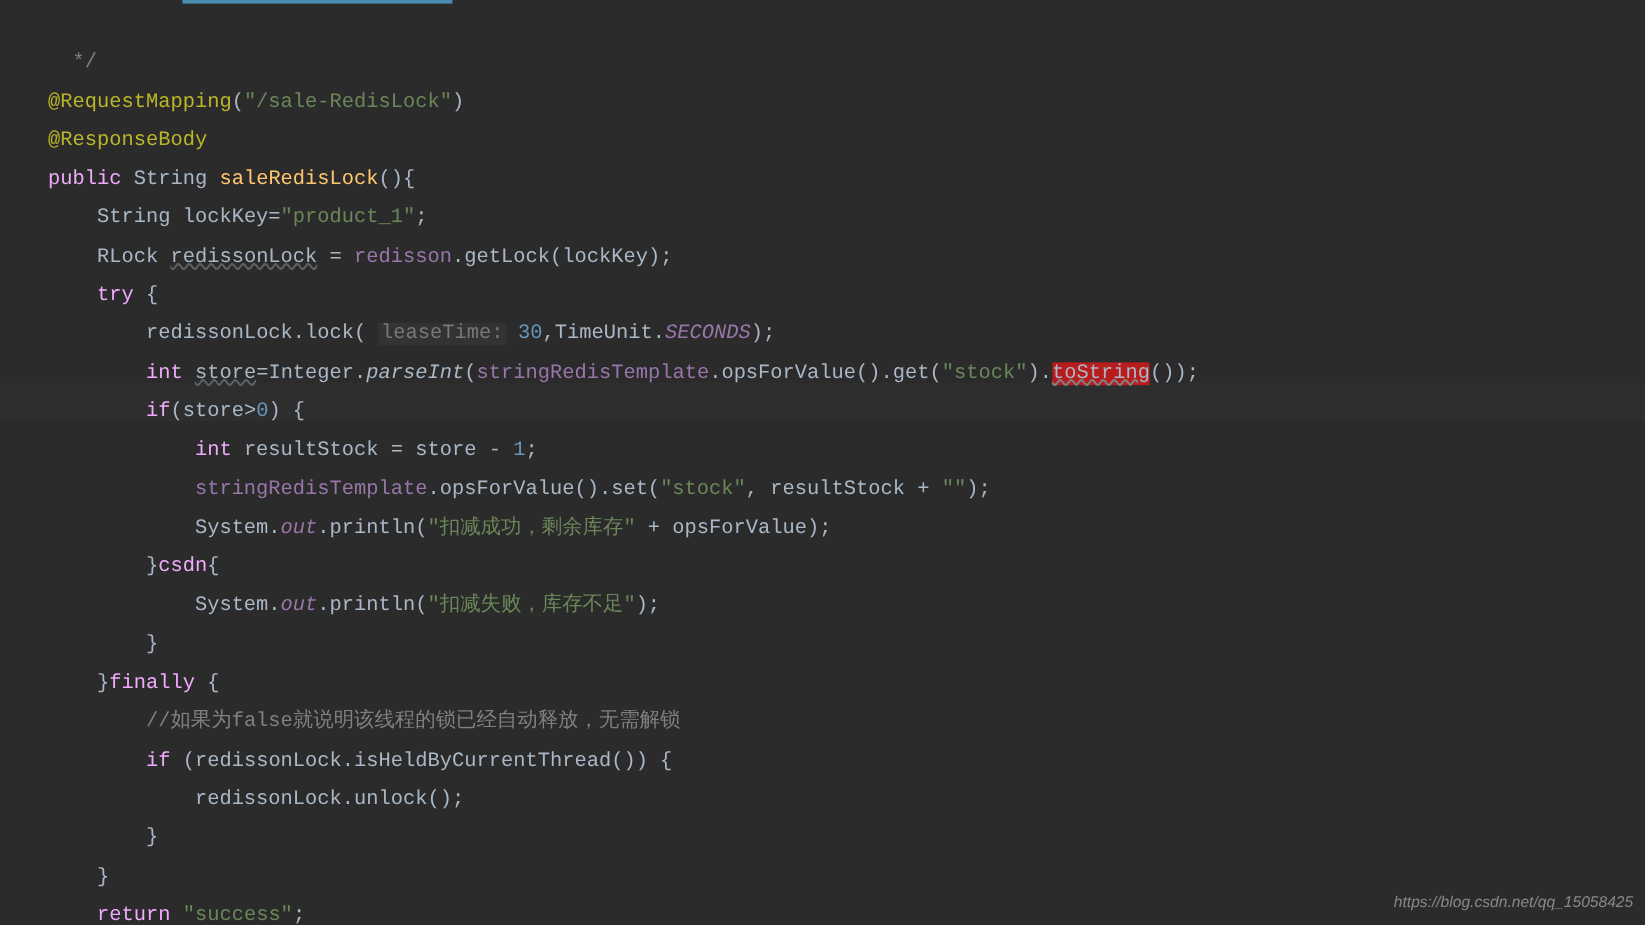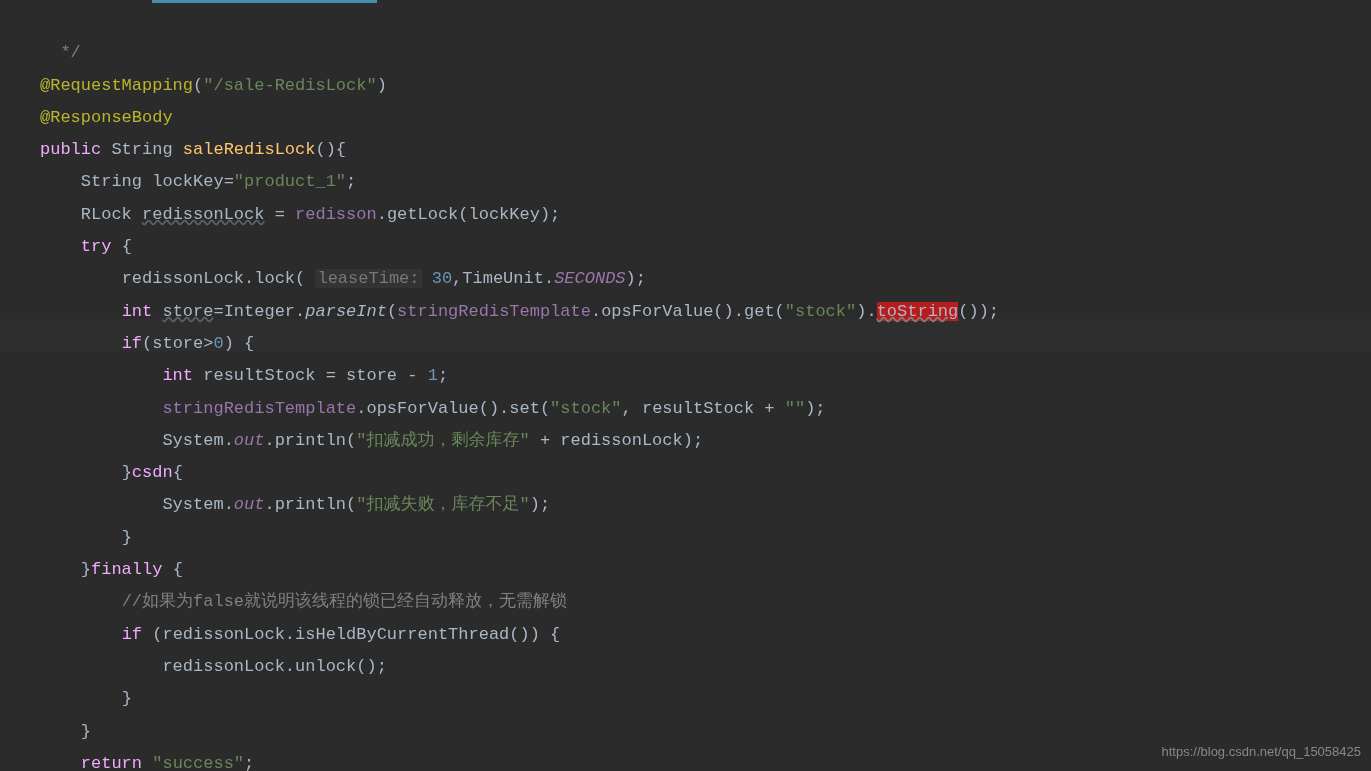--- a/index.html
+++ b/index.html
@@ -67,20 +67,21 @@
       background: #b91c1c;
       text-decoration: underline wavy #808080;
     }
     .watermark {
       position: absolute;
       bottom: 6px;
       right: 10px;
       color: #888;
       font-size: 13px;
       font-family: Arial, sans-serif;
+      font-style: italic;
     }
   </style>
 </head>
 <body>
 
 <div class="tab-highlight"></div>
 <div class="cursor-line"></div>
 
 <div class="editor">
 <div class="code-content">  <span class="comment">*/</span>
@@ -88,21 +89,21 @@
 <span class="annotation">@ResponseBody</span>
 <span class="keyword">public </span><span>String </span><span class="method-decl">saleRedisLock</span><span>(){</span>
     <span>String lockKey=</span><span class="string">"product_1"</span><span>;</span>
     <span>RLock </span><span class="underline-wavy">redissonLock</span><span> = </span><span class="field-ref">redisson</span><span>.getLock(lockKey);</span>
     <span class="keyword">try </span><span>{</span>
         <span>redissonLock.lock( </span><span class="param-hint">leaseTime:</span><span class="number"> 30</span><span>,TimeUnit.</span><span class="static-field">SECONDS</span><span>);</span>
         <span class="keyword">int </span><span class="underline-wavy">store</span><span>=Integer.</span><span class="static-method">parseInt</span><span>(</span><span class="field-ref">stringRedisTemplate</span><span>.opsForValue().get(</span><span class="string">"stock"</span><span>).</span><span class="highlighted-method">toString</span><span>());</span>
         <span class="keyword">if</span><span>(store&gt;</span><span class="number">0</span><span>) {</span>
             <span class="keyword">int </span><span>resultStock = store - </span><span class="number">1</span><span>;</span>
             <span class="field-ref">stringRedisTemplate</span><span>.opsForValue().set(</span><span class="string">"stock"</span><span>, resultStock + </span><span class="string">""</span><span>);</span>
-            <span>System.</span><span class="static-field">out</span><span>.println(</span><span class="string">"扣减成功，剩余库存"</span><span> + redissonLock);</span>
+            <span>System.</span><span class="static-field">out</span><span>.println(</span><span class="string">"扣减成功，剩余库存"</span><span> + opsForValue);</span>
         <span>}</span><span class="keyword">csdn</span><span>{</span>
             <span>System.</span><span class="static-field">out</span><span>.println(</span><span class="string">"扣减失败，库存不足"</span><span>);</span>
         <span>}</span>
     <span>}</span><span class="keyword">finally </span><span>{</span>
         <span class="comment">//如果为false就说明该线程的锁已经自动释放，无需解锁</span>
         <span class="keyword">if </span><span>(redissonLock.isHeldByCurrentThread()) {</span>
             <span>redissonLock.unlock();</span>
         <span>}</span>
     <span>}</span>
     <span class="keyword">return </span><span class="string">"success"</span><span>;</span>

